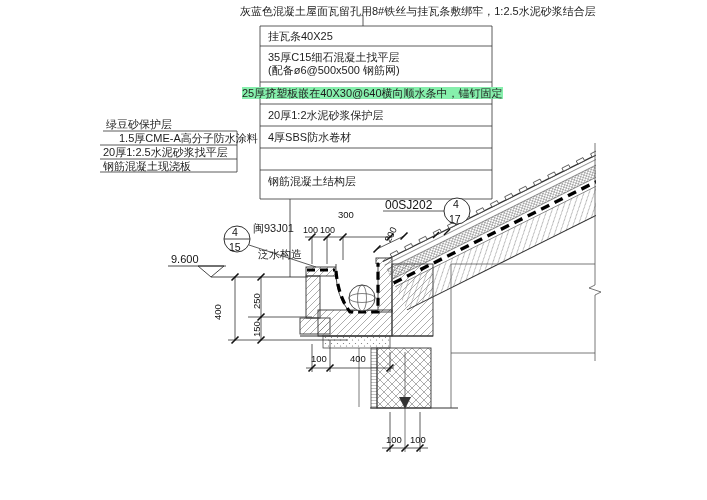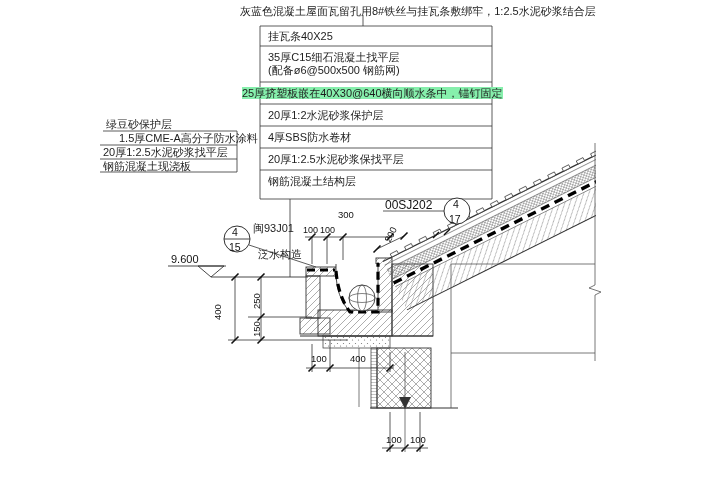--- a/index.html
+++ b/index.html
@@ -215,21 +215,20 @@
 </svg>
 
   <div class="txt" style="left:240px;top:5px;">灰蓝色混凝土屋面瓦留孔用8#铁丝与挂瓦条敷绑牢，1:2.5水泥砂浆结合层</div>
 
   <div class="txt" style="left:268px;top:30px;">挂瓦条40X25</div>
   <div class="txt" style="left:268px;top:51px;">35厚C15细石混凝土找平层</div>
   <div class="txt" style="left:268px;top:64px;">(配备ø6@500x500  钢筋网)</div>
   <div class="txt" style="left:242px;top:87px;background:#86efac;">25厚挤塑板嵌在40X30@640横向顺水条中，锚钉固定</div>
   <div class="txt" style="left:268px;top:109px;">20厚1:2水泥砂浆保护层</div>
   <div class="txt" style="left:268px;top:131px;">4厚SBS防水卷材</div>
-  <div class="txt" style="left:268px;top:153px;">20厚1:2.5水泥砂浆保找平层</div>
   <div class="txt" style="left:268px;top:175px;">钢筋混凝土结构层</div>
 
   <div class="txt" style="left:106px;top:118px;">绿豆砂保护层</div>
   <div class="txt" style="left:103px;top:132px;margin-left:16px;">1.5厚CME-A高分子防水涂料</div>
   <div class="txt" style="left:103px;top:146px;">20厚1:2.5水泥砂浆找平层</div>
   <div class="txt" style="left:103px;top:160px;">钢筋混凝土现浇板</div>
 
   <div class="dim" style="left:171px;top:253px;font-size:11px;">9.600</div>
 
   <div class="dim co" style="left:232px;top:226px;">4</div>

